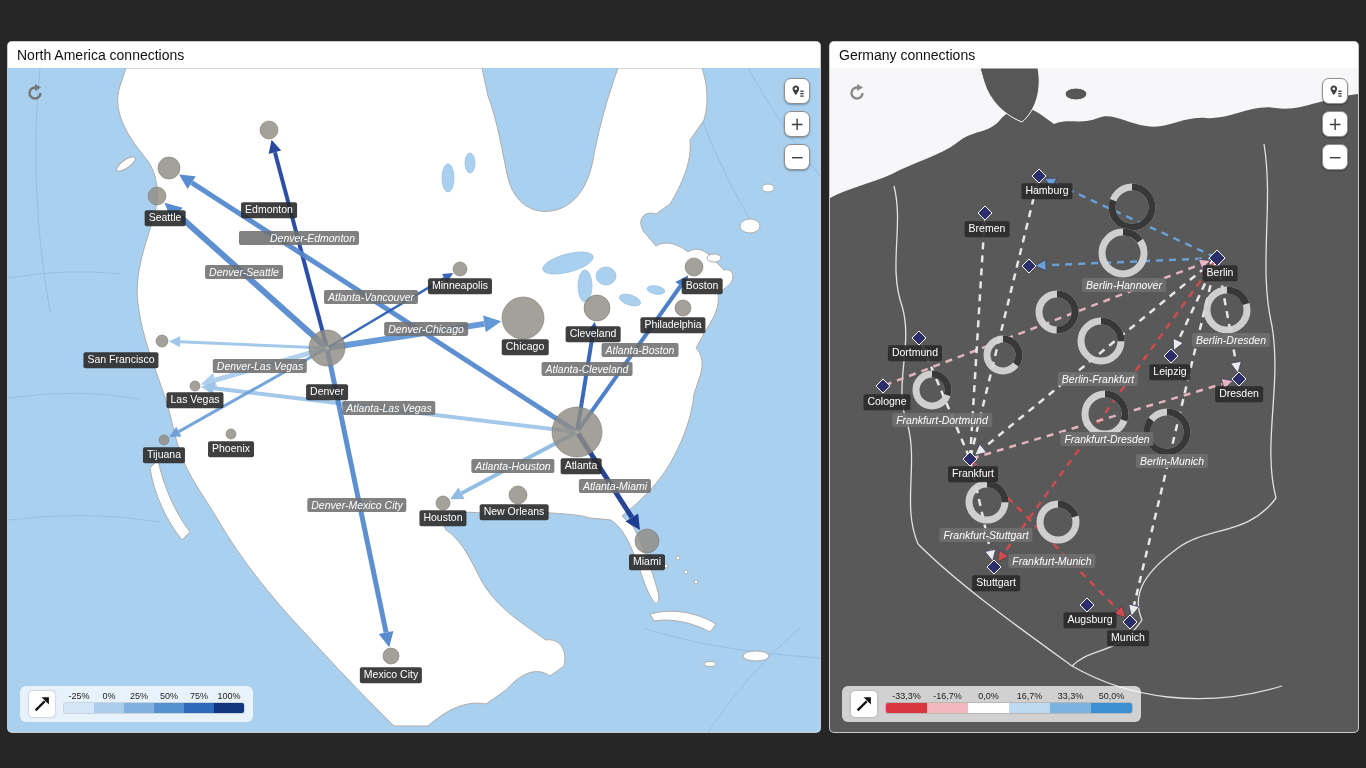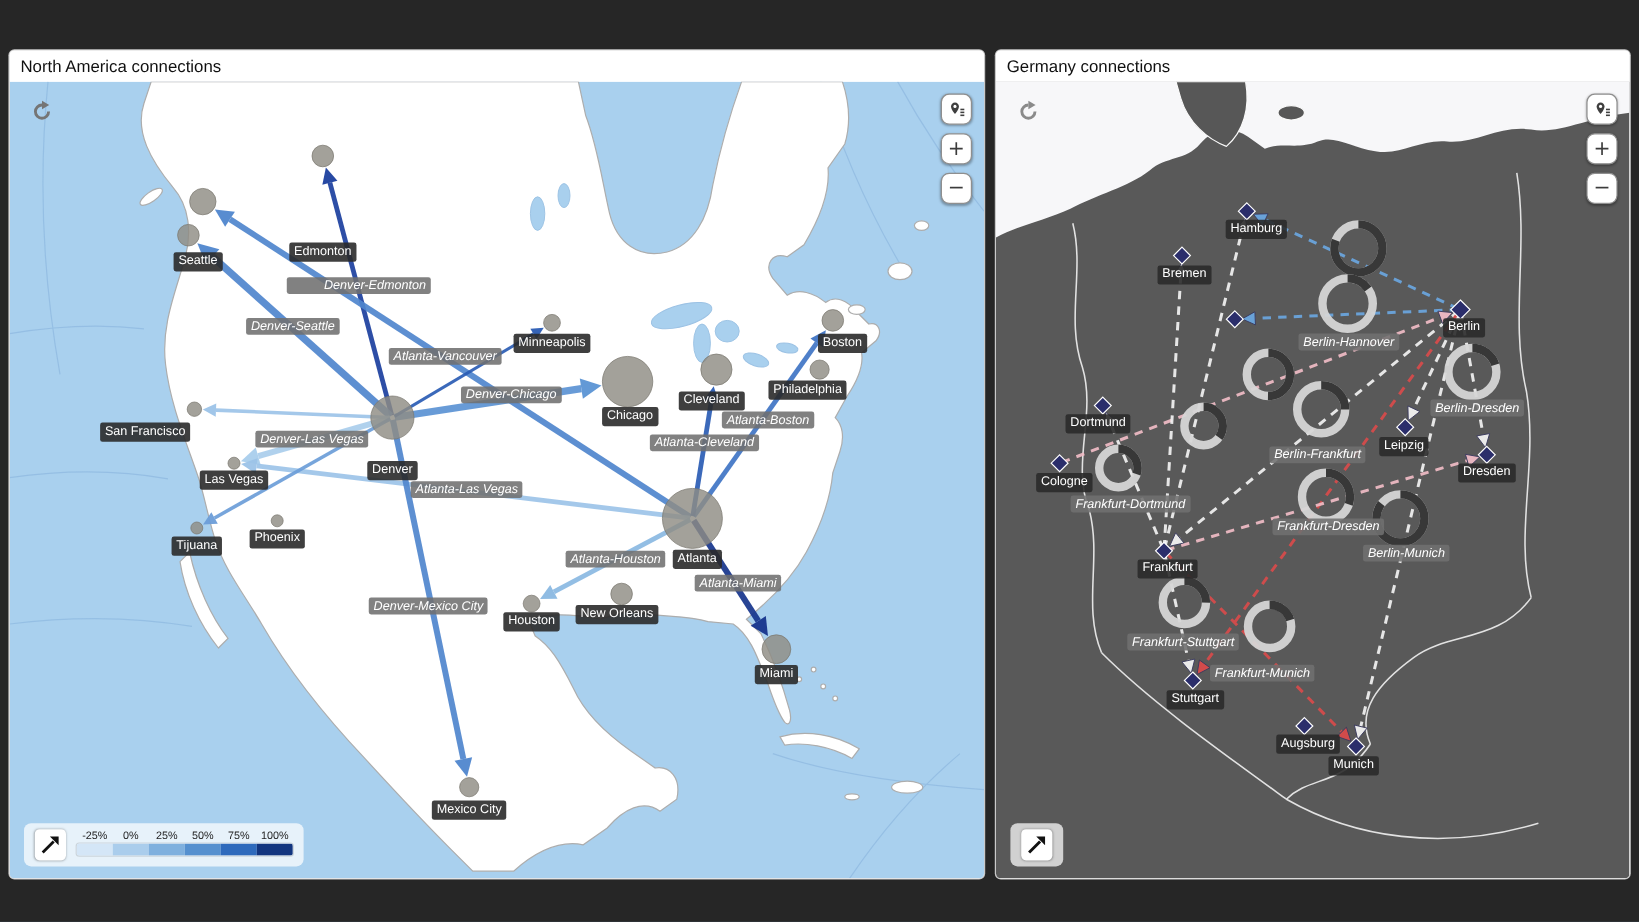--- a/index.html
+++ b/index.html
@@ -324,20 +324,38 @@
         <button class="ctl">−</button>
       </div>
 
       <div class="legend">
         <div class="legend-arrow">
           <svg viewBox="0 0 24 24" width="22" height="22">
             <line x1="5" y1="19" x2="15" y2="9" stroke="#111" stroke-width="2.6"></line>
             <polygon points="11.5,4.5 19.5,4.5 19.5,12.5" fill="#111"></polygon>
           </svg>
         </div>
+        <div class="legend-scale">
+          <div class="ticks">
+              <span>-33,3%</span>
+              <span>-16,7%</span>
+              <span>0,0%</span>
+              <span>16,7%</span>
+              <span>33,3%</span>
+              <span>50,0%</span>
+            </div>
+          <div class="ramp">
+              <span style="background: rgb(215, 55, 62);"></span>
+              <span style="background: rgb(242, 184, 189);"></span>
+              <span style="background: rgb(255, 255, 255);"></span>
+              <span style="background: rgb(188, 218, 242);"></span>
+              <span style="background: rgb(122, 179, 224);"></span>
+              <span style="background: rgb(60, 143, 208);"></span>
+            </div>
+        </div>
       </div>
     <div class="city-label" style="left: 217px; top: 123px;">Hamburg</div>
         <div class="city-label" style="left: 157px; top: 161px;">Bremen</div>
         <div class="city-label" style="left: 390px; top: 205px;">Berlin</div>
         <div class="city-label" style="left: 85px; top: 285px;">Dortmund</div>
         <div class="city-label" style="left: 57px; top: 334px;">Cologne</div>
         <div class="city-label" style="left: 340px; top: 304px;">Leipzig</div>
         <div class="city-label" style="left: 409px; top: 326px;">Dresden</div>
         <div class="city-label" style="left: 143px; top: 406px;">Frankfurt</div>
         <div class="city-label" style="left: 166px; top: 515px;">Stuttgart</div>

